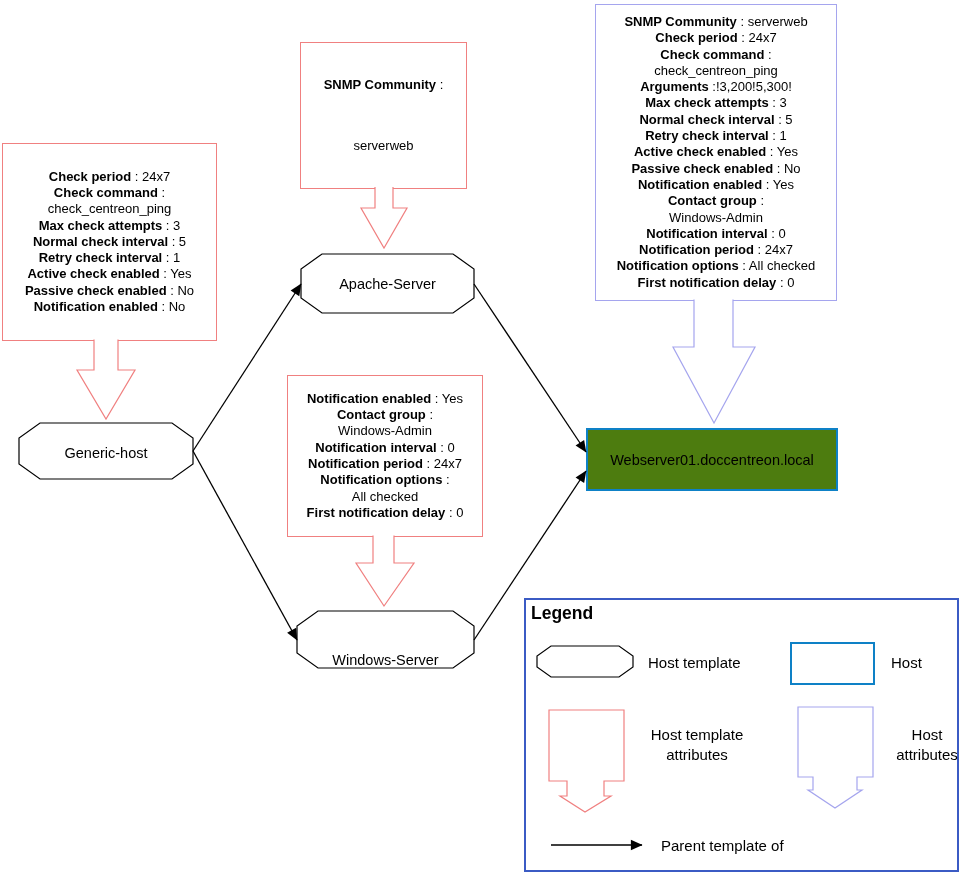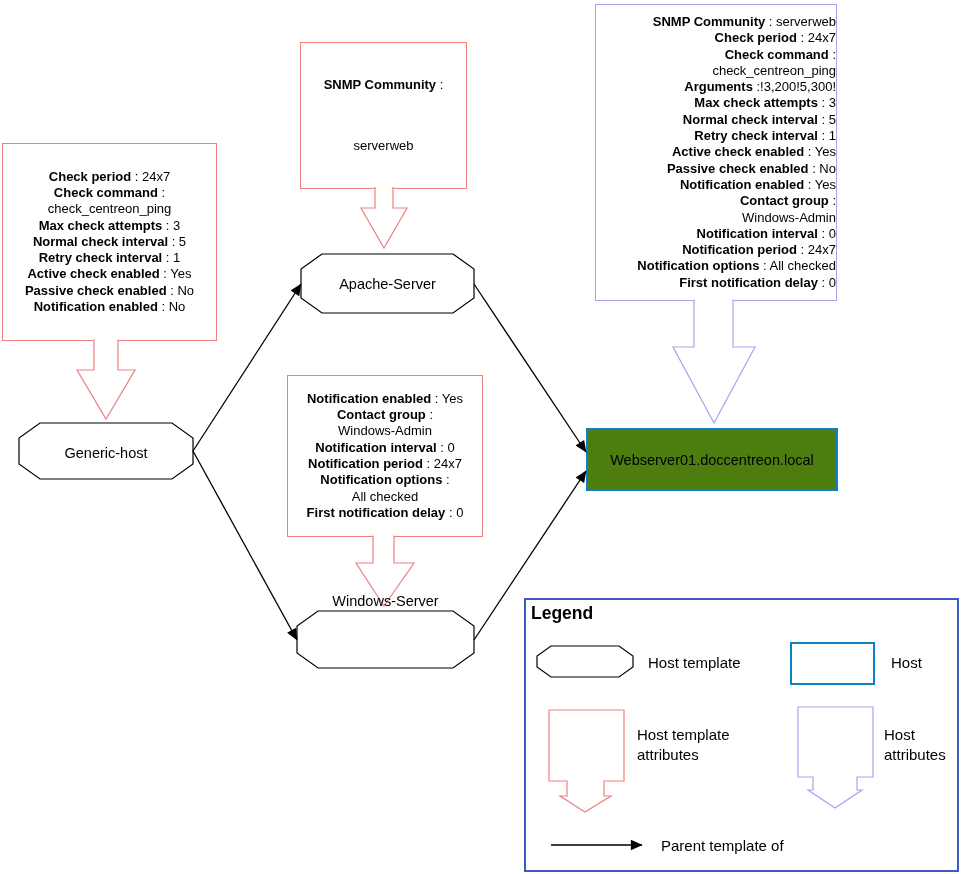--- a/index.html
+++ b/index.html
@@ -6,30 +6,30 @@
   html,body { background:#fff; }
   body {
     width:961px; height:874px; position:relative; overflow:hidden;
     font-family:"Liberation Sans", sans-serif; color:#000;
   }
   .attrbox {
     position:absolute; border:1px solid #f08080; background:#fff;
     display:flex; flex-direction:column; justify-content:center;
     text-align:center; font-size:13px; line-height:16.3px; z-index:1;
   }
-  .attrbox.purple { border-color:#a5a5ee;text-align:right; }
+  .attrbox.purple { border-color:#a5a5ee; }
   .hostbox {
     position:absolute; border:2px solid #0e81c6; background:#4d7c0f;
     display:flex; align-items:center; justify-content:center;
     font-size:14.5px; z-index:1;
   }
   .legendbox { position:absolute; border:2px solid #3b5bc4; background:#fff; z-index:1; }
   .legend-title { position:absolute; z-index:6; font-size:17.5px; font-weight:bold; }
   .legend-label { position:absolute; z-index:6; font-size:15px; }
-  .legend-label.center { }
+  .legend-label.center { text-align:center; }
   svg.layer { position:absolute; left:0; top:0; z-index:5; pointer-events:none; }
   .nodelabel {
     position:absolute; z-index:6; display:flex; align-items:center;
     justify-content:center; font-size:14.5px; text-align:right;
   }
 </style>
 </head>
 <body>
 
 <div class="attrbox" style="left:2px; top:143px; width:215px; height:198px;">
@@ -110,20 +110,20 @@
 
   <polygon points="551,646 619,646 633,656 633,667 619,677 551,677 537,667 537,656" fill="#fff" stroke="#000" stroke-width="1.2"></polygon>
   <rect x="791" y="643" width="83" height="41" fill="#fff" stroke="#0e81c6" stroke-width="2"></rect>
   <path d="M549,710 L624,710 L624,781 L604,781 L604,796 L611,796 L585,812 L560,796 L567,796 L567,781 L549,781 Z" fill="#fff" stroke="#f08080" stroke-width="1.2"></path>
   <path d="M798,707 L873,707 L873,777 L857,777 L857,790 L862,790 L835,808 L808,790 L813,790 L813,777 L798,777 Z" fill="#fff" stroke="#a5a5ee" stroke-width="1.2"></path>
   <line x1="551" y1="845" x2="642" y2="845" stroke="#000" stroke-width="1.3" marker-end="url(#ah)"></line>
 </svg>
 
 <div class="nodelabel" style="left:19px; top:423px; width:174px; height:60px;">Generic-host</div>
 <div class="nodelabel" style="left:301px; top:254px; width:173px; height:59px;">Apache-Server</div>
-<div class="nodelabel" style="left:297px; top:579px; width:177px; height:43px;">Windows-Server</div>
+<div class="nodelabel" style="left:297px; top:638px; width:177px; height:43px;">Windows-Server</div>
 
 <div class="legend-title" style="left:531px; top:603px;">Legend</div>
 <div class="legend-label" style="left:648px; top:654px;">Host template</div>
 <div class="legend-label" style="left:891px; top:654px;">Host</div>
 <div class="legend-label center" style="left:637px; top:725px; width:120px; line-height:20px;">Host template attributes</div>
 <div class="legend-label center" style="left:884px; top:725px; width:86px; line-height:20px;">Host attributes</div>
 <div class="legend-label" style="left:661px; top:837px;">Parent template of</div>
 
 </body></html>

